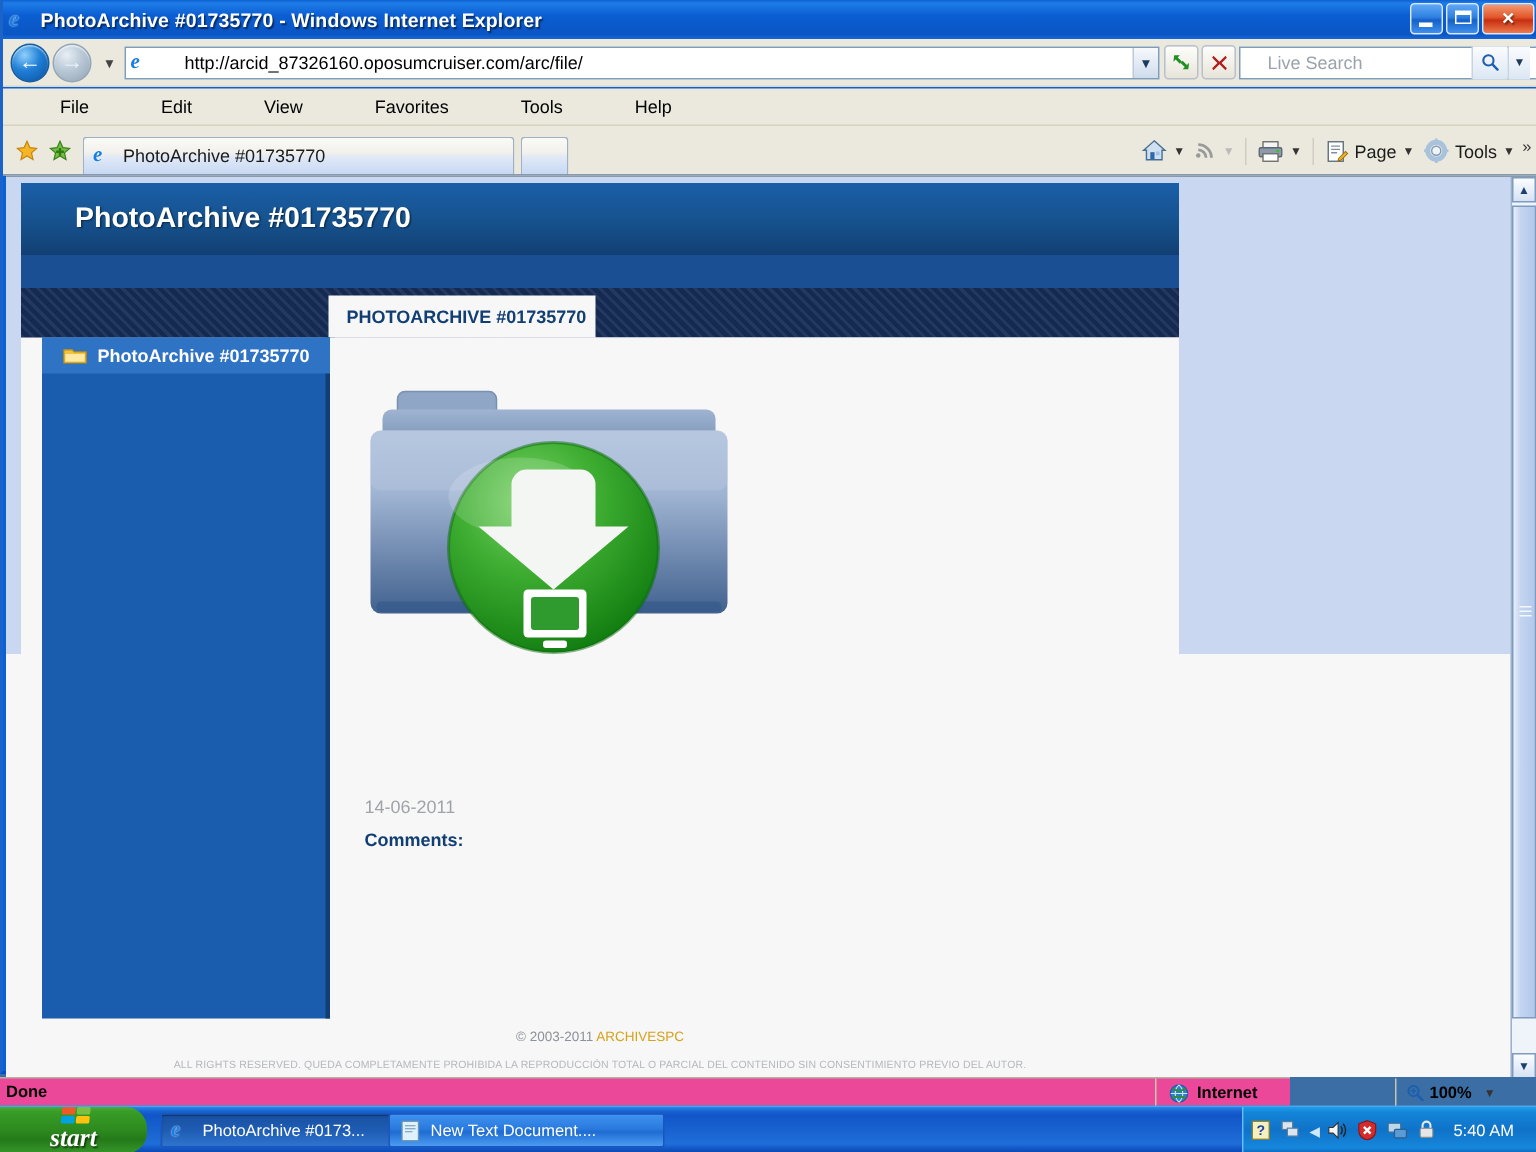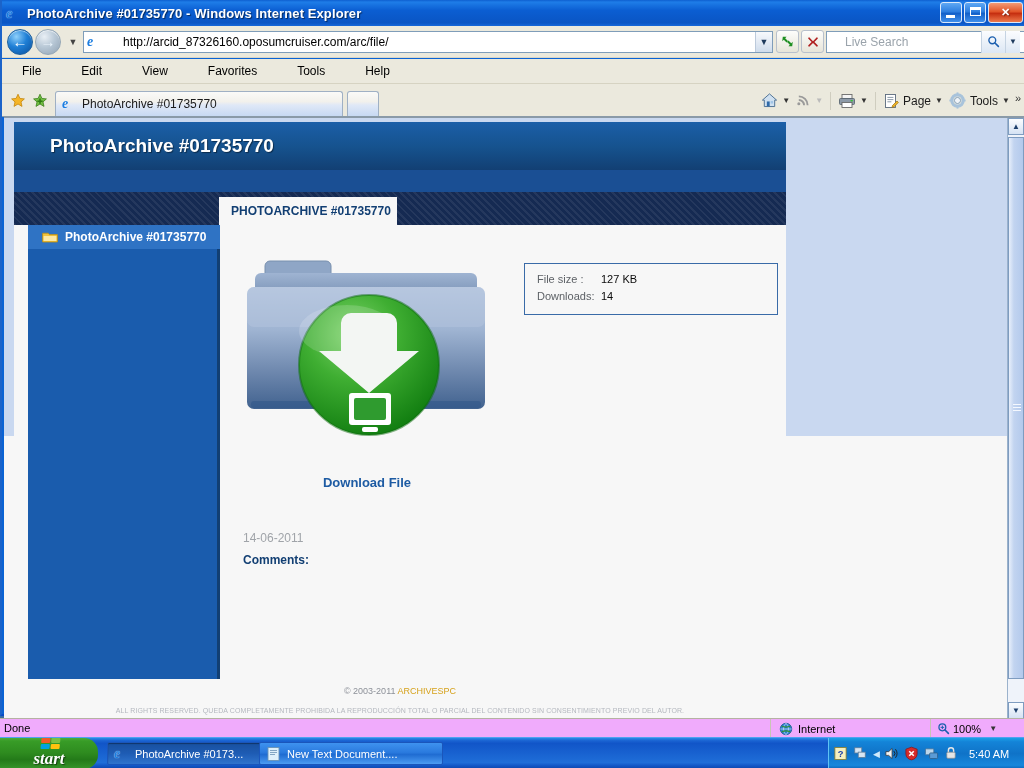--- a/index.html
+++ b/index.html
@@ -135,21 +135,21 @@
     display: flex; align-items: center; justify-content: center;
     color: #1e3a5c; font-size: 8px; margin-right: 5px;
   }
 
   
   #menubar {
     position: absolute; left: 0; top: 59px; width: 1024px; height: 25px;
     background: #ebe9dd; display: flex; align-items: center;
     border-bottom: 1px solid #d6d3c2;
   }
-  .menu-item { padding: 2px 20px; color: #000; font-size: 12px; }
+  .menu-item { padding: 2px 10px; color: #000; font-size: 12px; margin-left: 28px; }
 
   
   #tabrow {
     position: absolute; left: 0; top: 84px; width: 1024px; height: 33px;
     background: #ebe9dd; display: flex; align-items: flex-end;
     border-bottom: 1px solid #8a9aa8;
   }
   #fav-star, #fav-add {
     width: 22px; height: 22px; margin-bottom: 4px;
     display: flex; align-items: center; justify-content: center; flex: 0 0 auto;
@@ -307,23 +307,23 @@
     border: 1px solid #7e9cc0;
   }
   #sb-grip {
     position: absolute; left: 4px; top: 50%; margin-top: -4px;
     width: 8px; height: 8px;
   }
   #sb-grip i { display: block; height: 1px; background: #f4f8fe; margin-bottom: 2px; }
 
   
   #statusbar {
-    position: absolute; left: 0; top: 718px; width: 1024px; height: 19px;
-    background: #f0abfc; border-top: 1px solid #b5b2a3;
-    display: flex; align-items: center;
+    position: absolute; left: 0; top: 718px; width: 860px; height: 19px;
+    background: #ec4899; border-top: 1px solid #b5b2a3;
+    display: flex; align-items: center; font-weight: bold;
   }
   #status-text { margin-left: 4px; color: #000; font-size: 11px; }
   #status-zone {
     position: absolute; left: 770px; top: 0; height: 19px;
     display: flex; align-items: center;
     border-left: 1px solid #c8c5b5; padding-left: 8px;
   }
   #status-zone .zlabel { color: #000; font-size: 11px; margin-left: 5px; }
   #status-zoom {
     position: absolute; left: 930px; top: 0; height: 19px;
@@ -590,32 +590,21 @@
               <ellipse cx="104" cy="78" rx="48" ry="26" fill="#ffffff" opacity=".16"></ellipse>
 
               <path d="M108 60 h36 a10 10 0 0 1 10 10 v28 h22 L126 140 L76 98 h22 V70 a10 10 0 0 1 10 -10 Z" fill="#f3f6f3"></path>
 
               <rect x="106" y="140" width="42" height="32" rx="3" fill="#ffffff"></rect>
               <rect x="111" y="145" width="32" height="22" rx="2" fill="#2f9b2f"></rect>
               <rect x="119" y="174" width="16" height="5" rx="2" fill="#ffffff"></rect>
             </svg>
           </div>
 
-          <div id="download-link">Download File</div>
-
-          <div id="infobox">
-            <div class="info-row">
-              <span class="info-key">File size :</span>
-              <span class="info-val">127 KB</span>
-            </div>
-            <div class="info-row">
-              <span class="info-key">Downloads:</span>
-              <span class="info-val">14</span>
-            </div>
-          </div>
+
 
           <div id="meta">
             <div id="meta-date">14-06-2011</div>
             <div class="meta-head">Comments:</div>
           </div>
         </div>
 
         <div id="site-footer">
           <div id="footer-copy">
             <span>© 2003-2011</span>

